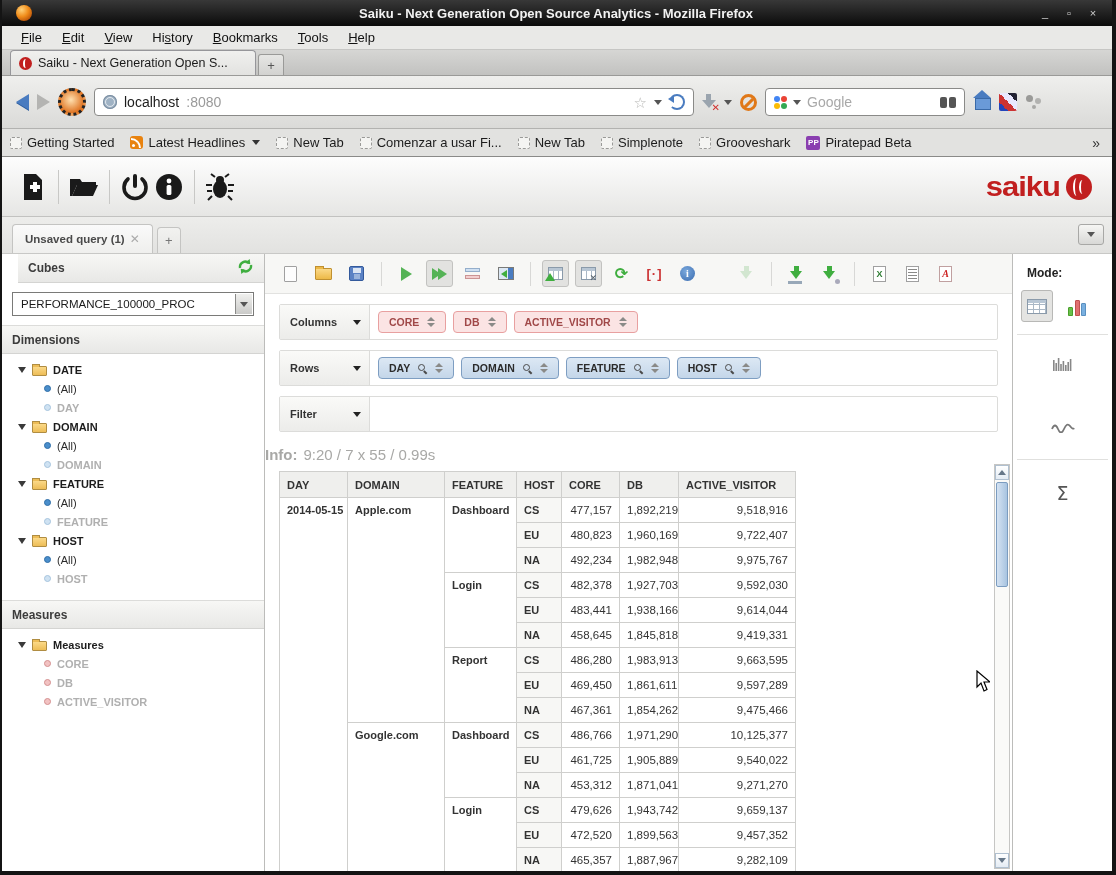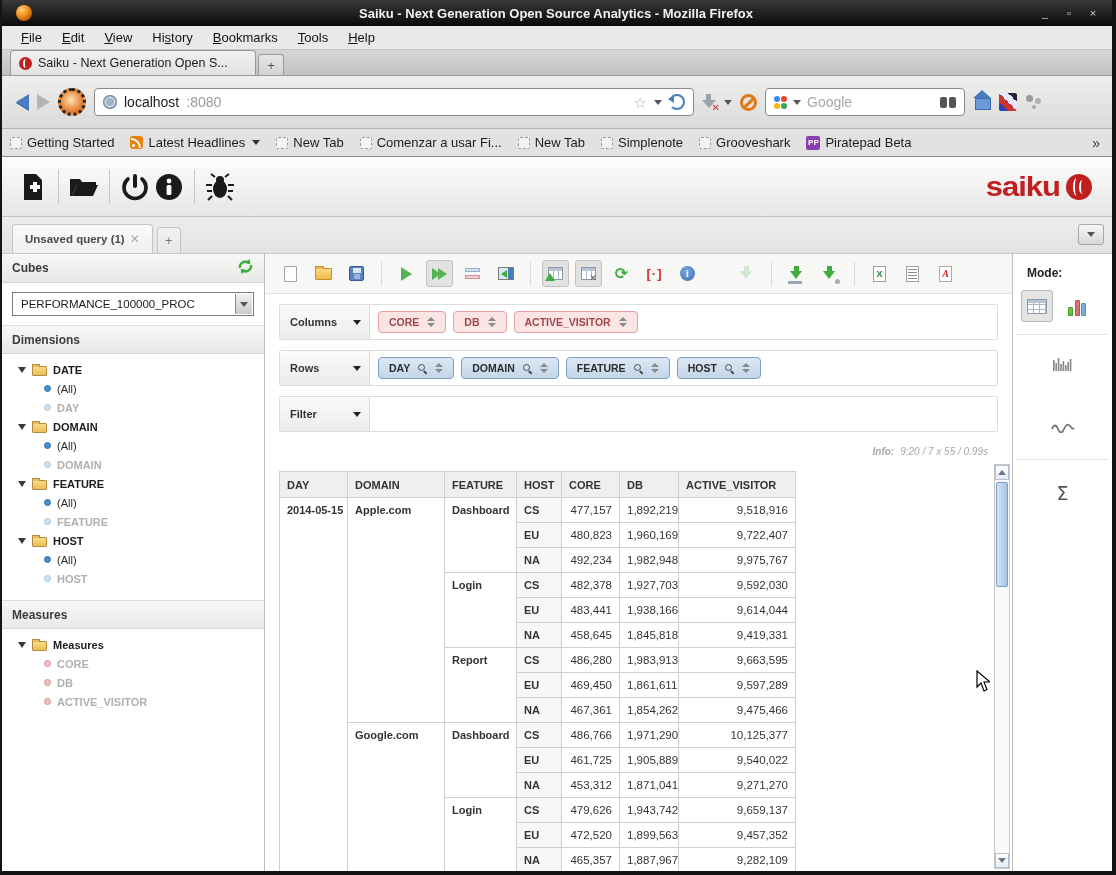--- a/index.html
+++ b/index.html
@@ -94,21 +94,21 @@
   .qtab{height:29px;background:linear-gradient(#fafafa,#efefed);border:1px solid #c4c4c2;border-bottom:none;border-radius:4px 4px 0 0;display:flex;align-items:center;gap:5px;padding:0 12px;}
   .qtab-label{font-size:11.5px;font-weight:bold;color:#4a4a4a;}
   .qtab-close{color:#aaa;font-size:12px;font-weight:bold;}
   .qtab-new{height:26px;width:24px;margin-left:4px;background:linear-gradient(#f2f2f0,#e6e6e4);border:1px solid #c4c4c2;border-bottom:none;border-radius:4px 4px 0 0;display:flex;align-items:center;justify-content:center;color:#777;font-size:13px;}
   .qbar-dd{position:absolute;right:8px;top:7px;width:26px;height:21px;background:linear-gradient(#f6f6f4,#d8d8d6);border:1px solid #a8a8a6;border-radius:3px;display:flex;align-items:center;justify-content:center;}
 
   
   .content{flex:1;display:flex;min-height:0;background:#fff;}
   .sidebar{width:263px;border-right:1px solid #bcbcba;background:#fff;display:flex;flex-direction:column;}
   .sec-header{height:29px;background:linear-gradient(#f7f7f5,#e8e8e6);border-top:1px solid #dcdcda;border-bottom:1px solid #d4d4d2;display:flex;align-items:center;padding:0 10px;font-size:12px;font-weight:bold;color:#3c3c3c;}
-  .sec-header:first-child{border-top:none;}
+  .sec-header:first-child{border-top:none;margin-left:16px;}
   .refresh-svg{margin-left:auto;}
   .cube-row{padding:9px 10px;}
   .cube-select{height:24px;border:1px solid #7a7a78;background:#fff;display:flex;align-items:center;position:relative;padding-left:8px;}
   .cube-select-text{font-size:11.5px;color:#1a1a1a;}
   .cube-dd{position:absolute;right:1px;top:1px;bottom:1px;width:17px;background:linear-gradient(#f0f0ee,#cacac8);border-left:1px solid #8a8a88;display:flex;align-items:center;justify-content:center;}
   .gap12{height:12px;}
   .tree{padding:6px 0 0 16px;}
   .tree-row{height:19px;display:flex;align-items:center;gap:6px;}
   .tree-caret{width:0;height:0;border-left:4.5px solid transparent;border-right:4.5px solid transparent;border-top:6px solid #3a3a3a;}
   .folder{width:15px;height:10px;background:linear-gradient(#fbd988,#edbd57);border:1px solid #b08d42;border-radius:1px;position:relative;margin-top:2px;}
@@ -177,21 +177,21 @@
   .chip{height:22px;border-radius:4px;display:flex;align-items:center;gap:8px;padding:0 10px;font-size:10.5px;font-weight:bold;}
   .chip.pink{background:#fbe4e4;border:1px solid #e8a0a0;color:#a04848;}
   .chip.blue{background:linear-gradient(#dce8f4,#c4d6e9);border:1px solid #7e9ec2;color:#2b2b2b;}
   .sort-ic{display:inline-flex;flex-direction:column;gap:2px;}
   .sort-ic::before{content:"";border-left:4px solid transparent;border-right:4px solid transparent;border-bottom:4px solid #8a8a88;}
   .sort-ic::after{content:"";border-left:4px solid transparent;border-right:4px solid transparent;border-top:4px solid #8a8a88;}
   .mag-ic{width:9px;height:9px;position:relative;display:inline-block;}
   .mag-ic::before{content:"";position:absolute;left:0;top:0;width:5px;height:5px;border:1.5px solid #4a4a4a;border-radius:50%;}
   .mag-ic::after{content:"";position:absolute;left:6px;top:6px;width:3.5px;height:1.5px;background:#4a4a4a;transform:rotate(45deg);transform-origin:left center;}
 
-  .info-line{text-align:right;padding:4px 24px 6px 0;font-size:10px;color:#a8a8a6;font-style:italic;}
+  .info-line{padding:4px 24px 6px 0;font-size:15px;color:#a8a8a6;}
   .info-label{font-weight:bold;margin-right:6px;}
 
   
   .grid-wrap{position:absolute;left:14px;top:217px;bottom:0;width:517px;overflow:hidden;}
   table.grid{border-collapse:collapse;width:516px;table-layout:fixed;}
   .grid th,.grid td{border:1px solid #cfcfcd;font-size:11px;color:#333;height:25px;padding:2px 7px;overflow:hidden;white-space:nowrap;}
   .grid thead th{background:#efefed;font-weight:bold;text-align:left;height:26px;}
   .grid th.rowhdr{background:#fff;font-weight:bold;text-align:left;vertical-align:top;padding-top:6px;}
   .grid th.hosthdr{background:#f7f7f5;font-weight:bold;text-align:left;}
   .grid td.num{text-align:right;font-weight:normal;font-size:11.5px;background:#fff;}

